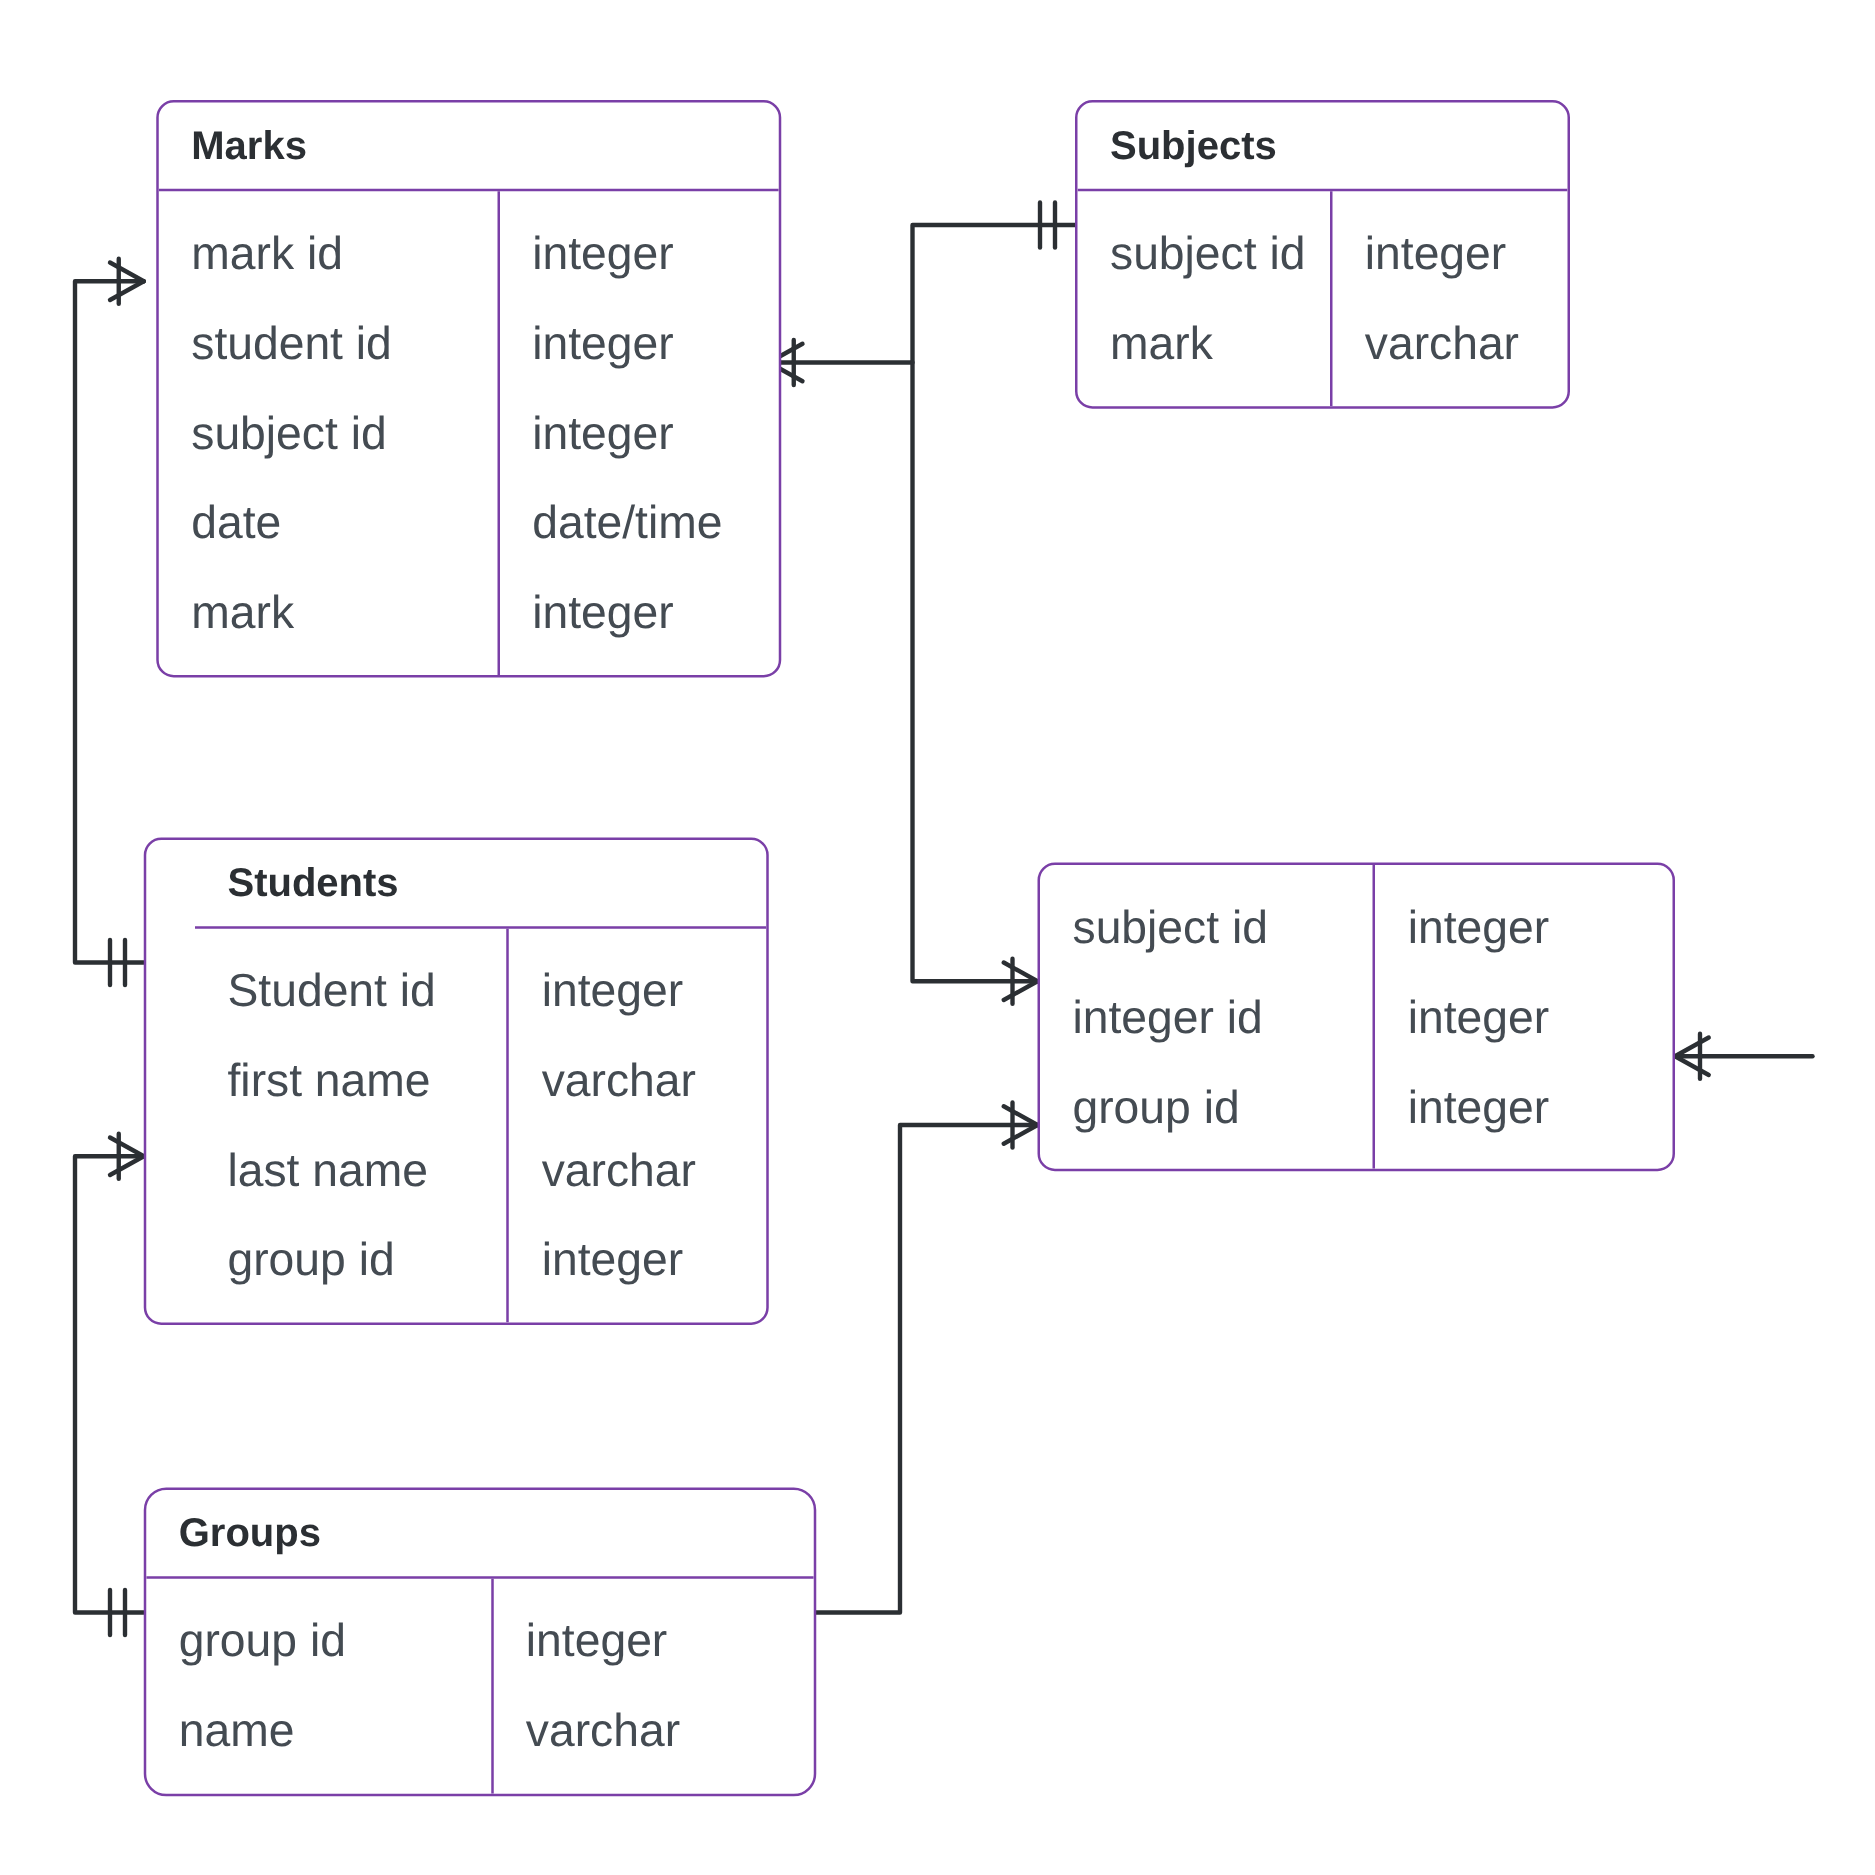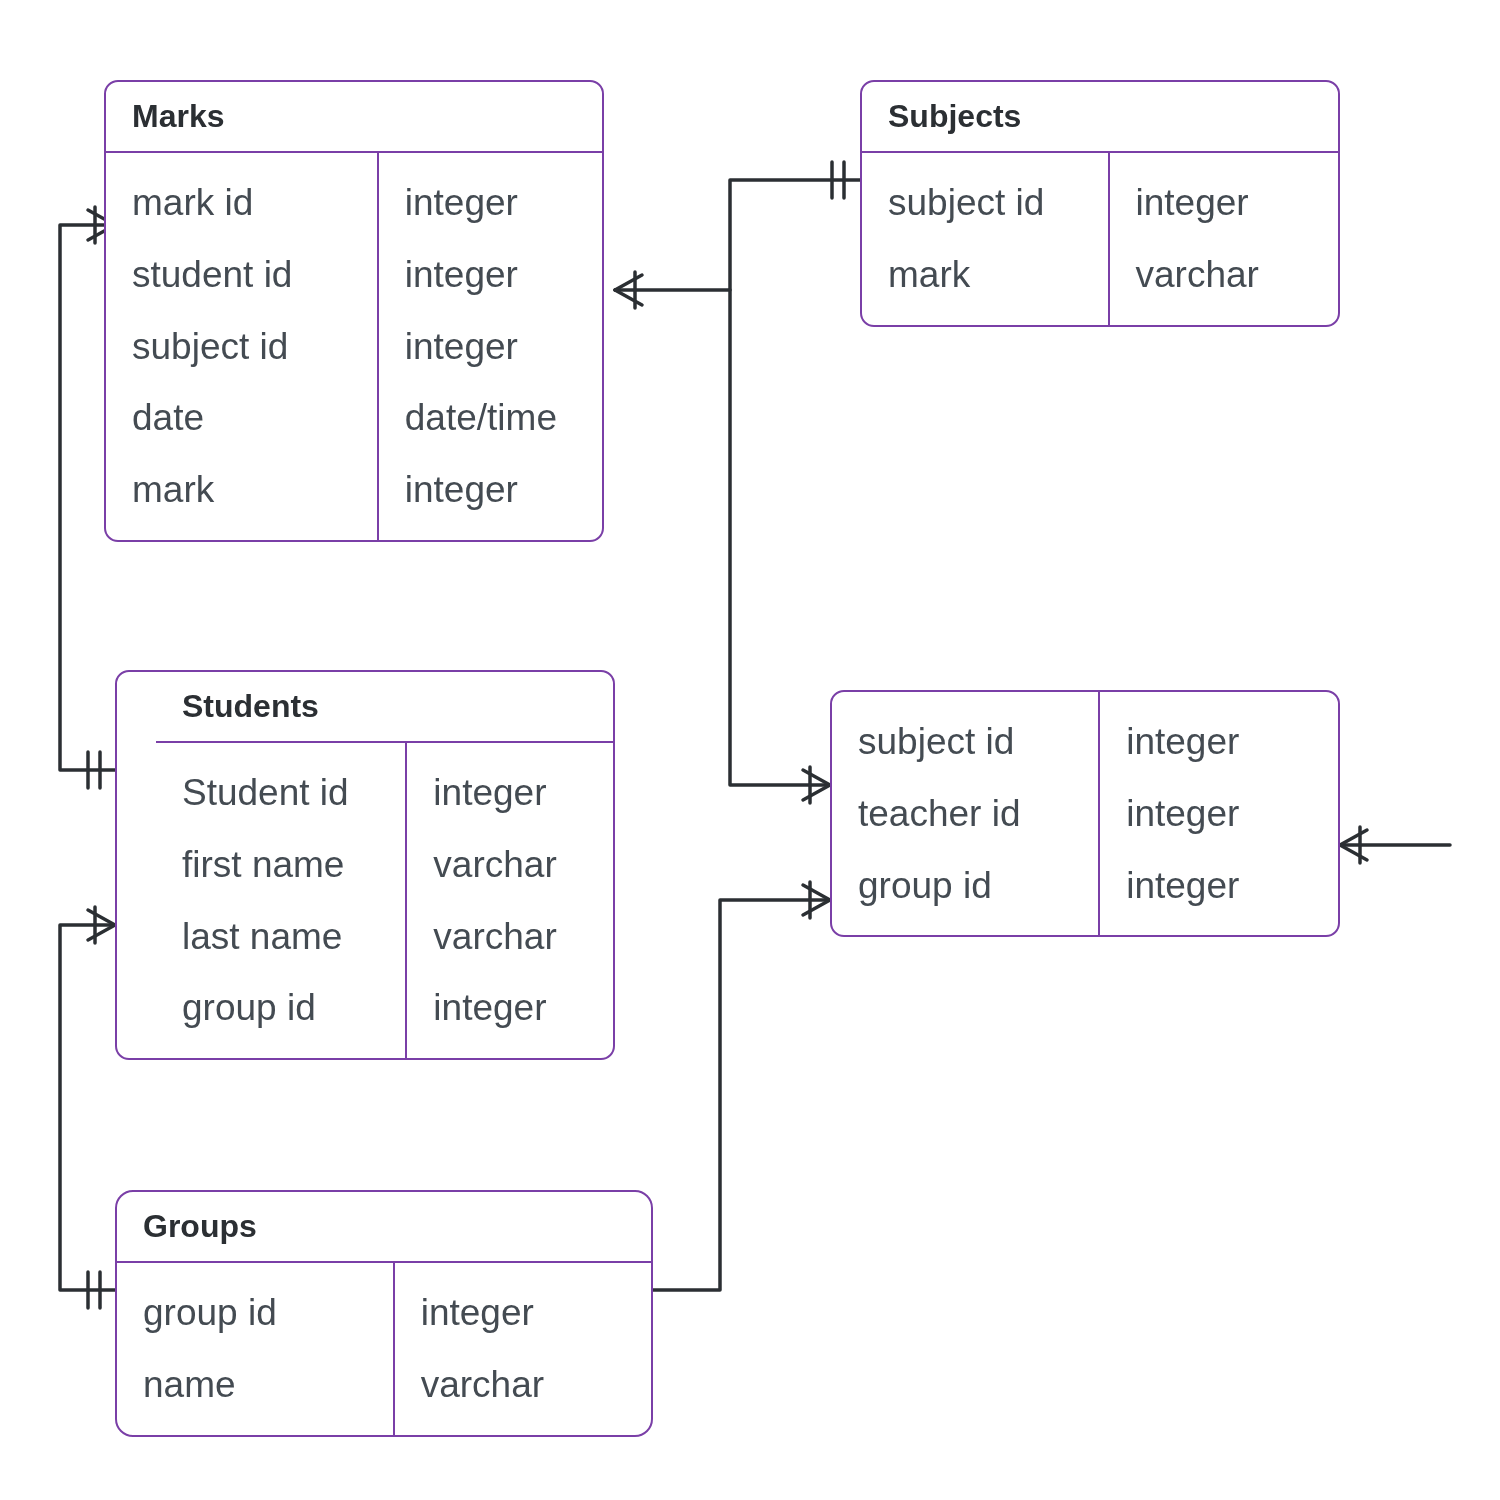--- a/index.html
+++ b/index.html
@@ -105,41 +105,41 @@
   <line x1="830" y1="900" x2="803" y2="915"></line>
   <line x1="810" y1="882" x2="810" y2="918"></line>
 
   <path d="M 1340 845 L 1450 845"></path>
 
   <line x1="1340" y1="845" x2="1367" y2="830"></line>
   <line x1="1340" y1="845" x2="1367" y2="860"></line>
   <line x1="1360" y1="827" x2="1360" y2="863"></line>
 </svg>
 
-<div class="entity" style="left:104px; top:80px; width:500px;">
+<div class="entity" style="left:125px; top:80px; width:500px;">
   <div class="entity-header">Marks</div>
   <div class="entity-body">
     <div class="entity-col names" style="width:55%;">
       <div class="cell">mark id</div>
       <div class="cell">student id</div>
       <div class="cell">subject id</div>
       <div class="cell">date</div>
       <div class="cell">mark</div>
     </div>
     <div class="entity-col types" style="width:45%;">
       <div class="cell">integer</div>
       <div class="cell">integer</div>
       <div class="cell">integer</div>
       <div class="cell">date/time</div>
       <div class="cell">integer</div>
     </div>
   </div>
 </div>
 
-<div class="entity" style="left:860px; top:80px; width:480px;">
+<div class="entity" style="left:860px; top:80px; width:396px;">
   <div class="entity-header">Subjects</div>
   <div class="entity-body">
     <div class="entity-col names" style="width:52%;">
       <div class="cell">subject id</div>
       <div class="cell">mark</div>
     </div>
     <div class="entity-col types" style="width:48%;">
       <div class="cell">integer</div>
       <div class="cell">varchar</div>
     </div>
@@ -161,21 +161,21 @@
       <div class="cell">varchar</div>
       <div class="cell">integer</div>
     </div>
   </div>
 </div>
 
 <div class="entity" style="left:830px; top:690px; width:510px;">
   <div class="entity-body">
     <div class="entity-col names" style="width:53%;">
       <div class="cell">subject id</div>
-      <div class="cell">teacher id</div>
+      <div class="cell">integer id</div>
       <div class="cell">group id</div>
     </div>
     <div class="entity-col types" style="width:47%;">
       <div class="cell">integer</div>
       <div class="cell">integer</div>
       <div class="cell">integer</div>
     </div>
   </div>
 </div>
 

